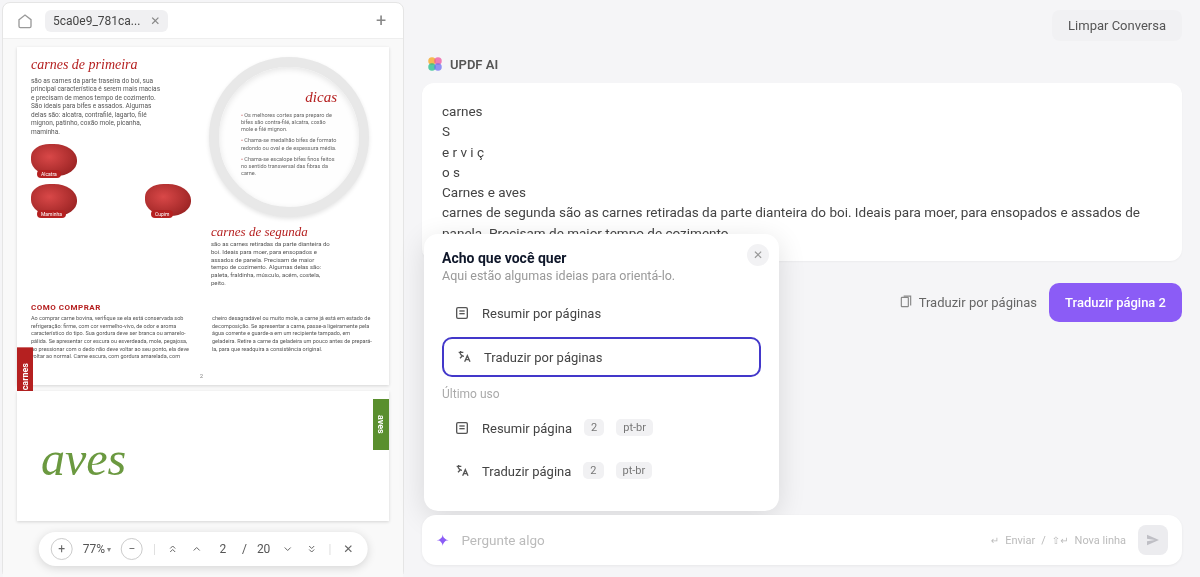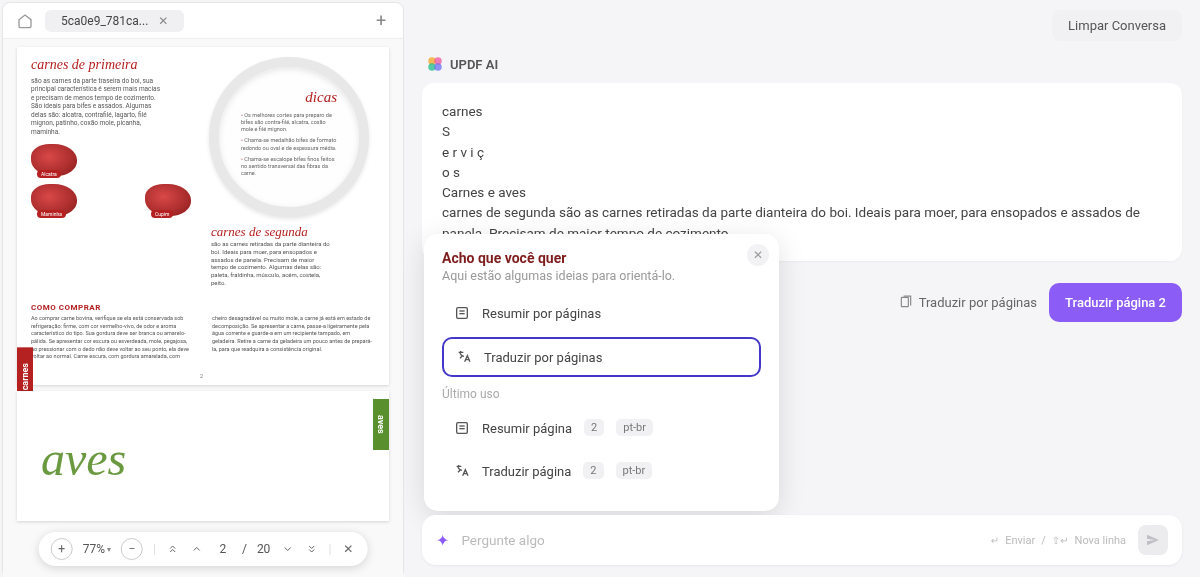--- a/index.html
+++ b/index.html
@@ -2,21 +2,21 @@
 <html><head>
 <meta charset="utf-8">
 <style>
 * { margin: 0; padding: 0; box-sizing: border-box; font-family: -apple-system, BlinkMacSystemFont, "Segoe UI", Roboto, sans-serif; }
 body { background: #f5f5f7; width: 1200px; height: 577px; overflow: hidden; display: flex; }
 
 
 .pdf-panel { width: 402px; height: 100%; background: #fff; border: 1px solid #e5e5e5; border-radius: 8px; margin: 2px 0 2px 2px; position: relative; display: flex; flex-direction: column; }
 .tab-bar { height: 36px; display: flex; align-items: center; padding: 6px 10px; gap: 8px; border-bottom: 1px solid #eee; }
 .home-btn { width: 24px; height: 24px; display: flex; align-items: center; justify-content: center; color: #9a9a9a; cursor: pointer; border-radius: 4px; }
-.file-tab { display: flex; align-items: center; background: #f0f0f2; border-radius: 6px; padding: 4px 16px; gap: 10px; font-size: 12px; color: #444; }
+.file-tab { display: flex; align-items: center; background: #f0f0f2; border-radius: 6px; padding: 4px 8px; gap: 10px; font-size: 12px; color: #444; }
 .file-tab .close { color: #888; cursor: pointer; }
 .add-tab { margin-left: auto; color: #888; cursor: pointer; font-size: 18px; width: 24px; height: 24px; display: flex; align-items: center; justify-content: center; }
 
 .pdf-viewport { flex: 1; overflow: hidden; padding: 8px 14px; background: #f9f9f9; display: flex; flex-direction: column; gap: 6px; }
 .pdf-page { background: #fff; box-shadow: 0 1px 3px rgba(0,0,0,0.15); position: relative; font-size: 6px; color: #333; }
 .page1 { height: 338px; padding: 10px 14px; }
 .page2 { height: 130px; padding: 10px 14px; overflow: hidden; }
 
 .carnes-tab { position: absolute; left: 0; top: 300px; background: #b52020; color: #fff; font-size: 9px; padding: 16px 3px; writing-mode: vertical-rl; transform: rotate(180deg); font-weight: bold; }
 .aves-tab { position: absolute; right: 0; top: 8px; background: #5a8f2e; color: #fff; font-size: 9px; padding: 16px 3px; writing-mode: vertical-rl; font-weight: bold; }
@@ -64,21 +64,21 @@
 
 .msg-bubble { background: #fff; border-radius: 12px; padding: 18px 20px; font-size: 13.5px; line-height: 1.5; color: #444; box-shadow: 0 1px 2px rgba(0,0,0,0.04); }
 
 .translate-row { display: flex; justify-content: flex-end; align-items: center; gap: 12px; margin-top: 22px; }
 .translate-label { font-size: 13px; color: #666; display: flex; align-items: center; gap: 6px; }
 .translate-btn { background: #8b5cf6; color: #fff; border-radius: 10px; padding: 12px 16px; font-size: 13px; font-weight: 500; cursor: pointer; }
 
 
 .suggest-popup { position: absolute; left: 20px; bottom: 66px; width: 355px; background: #fff; border-radius: 14px; box-shadow: 0 6px 28px rgba(0,0,0,0.12); padding: 16px 18px; }
 .suggest-popup .close-pop { position: absolute; right: 10px; top: 10px; width: 22px; height: 22px; border-radius: 50%; background: #f2f2f4; display: flex; align-items: center; justify-content: center; color: #999; cursor: pointer; font-size: 12px; }
-.sug-title { font-weight: 700; font-size: 14px; color: #7f1d1d; }
+.sug-title { font-weight: 700; font-size: 14px; color: #0f172a; }
 .sug-sub { font-size: 12.5px; color: #999; margin-top: 2px; margin-bottom: 12px; }
 .sug-item { display: flex; align-items: flex-end; gap: 12px; padding: 10px 12px; border-radius: 10px; font-size: 13px; color: #444; cursor: pointer; margin-bottom: 6px; }
 .sug-item.selected { border: 2px solid #4338ca; background: #fff; }
 .sug-icon { width: 16px; height: 16px; color: #555; flex-shrink: 0; }
 .sug-section { font-size: 12px; color: #aaa; margin: 10px 0 8px; }
 .sug-badge { background: #f1f1f3; color: #777; font-size: 11px; padding: 2px 7px; border-radius: 5px; }
 
 
 .input-bar { position: absolute; left: 18px; right: 18px; bottom: 12px; background: #fff; border-radius: 14px; box-shadow: 0 1px 3px rgba(0,0,0,0.06); padding: 10px 14px; display: flex; align-items: center; gap: 12px; }
 .sparkle { color: #8b5cf6; font-size: 16px; }

